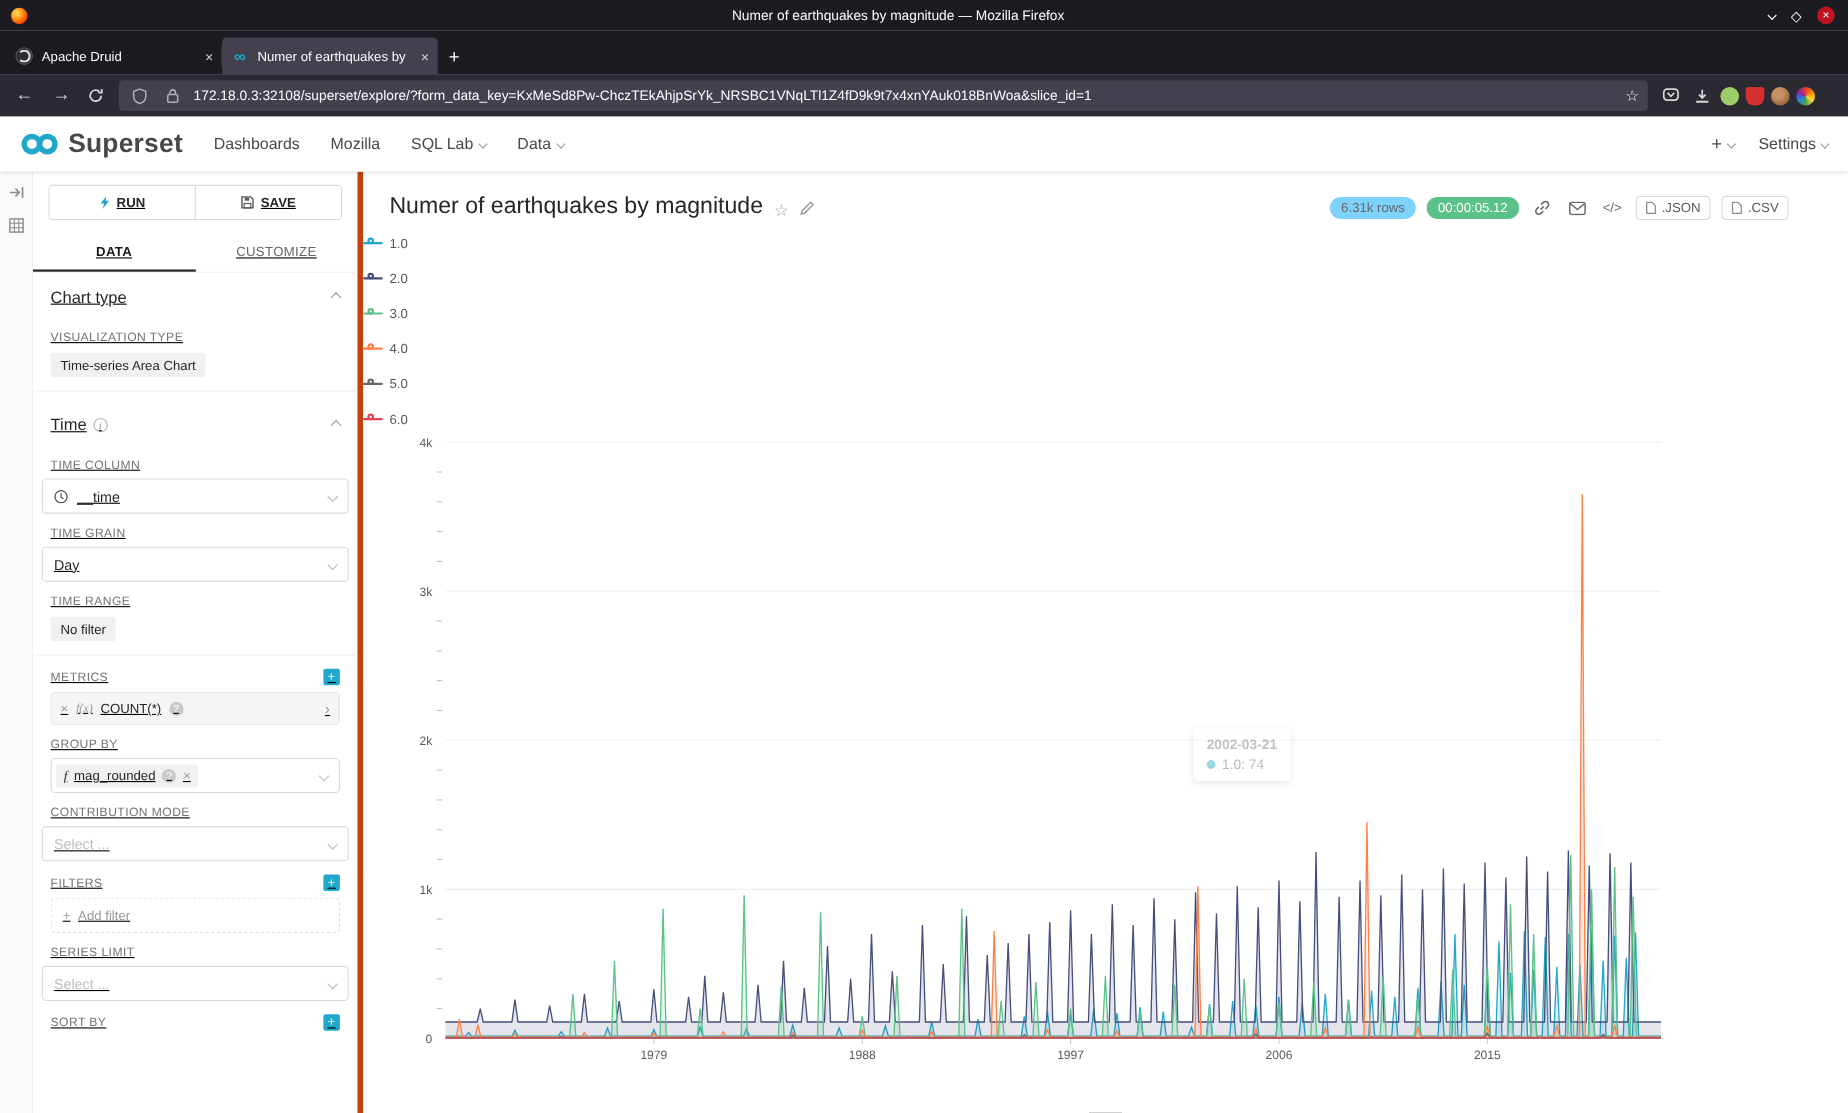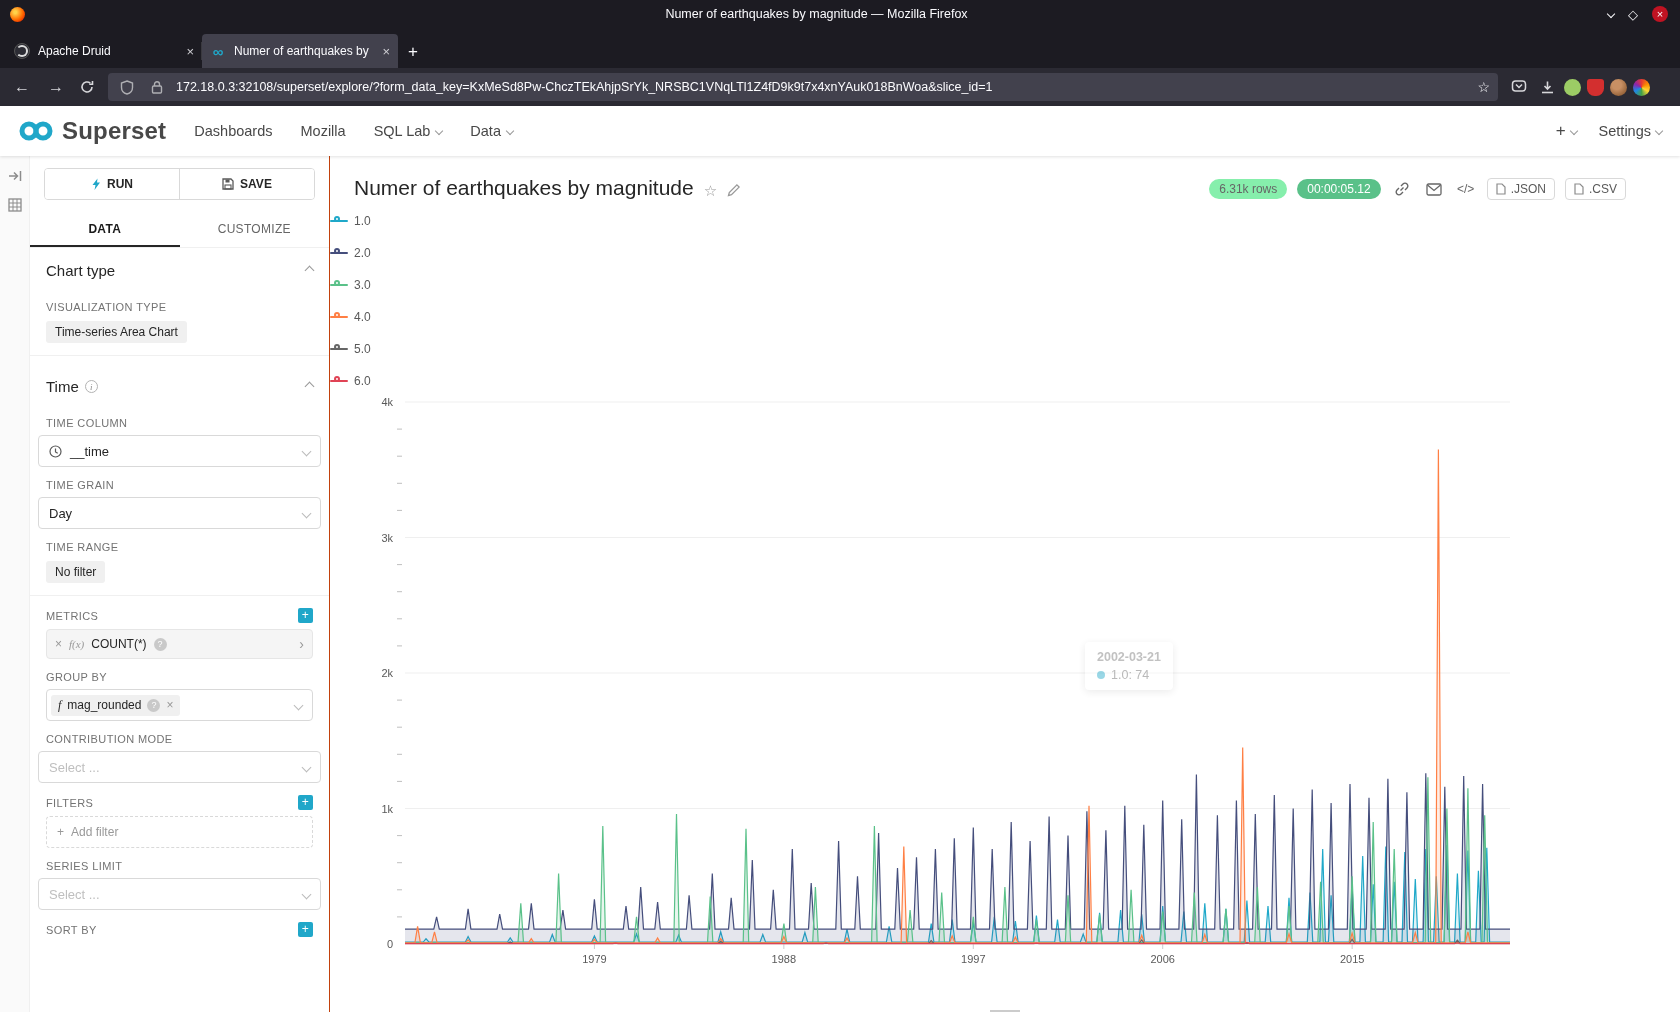--- a/index.html
+++ b/index.html
@@ -61,21 +61,21 @@
   .ss-menu { display:flex; align-items:center; gap:28px; font-size:14.5px; color:#484848; }
   .ss-menu .mi { display:flex; align-items:center; gap:6px; }
   .ss-right { margin-left:auto; display:flex; align-items:center; gap:22px; color:#484848; font-size:14.5px; }
   .plusbox { display:flex; align-items:center; gap:5px; }
   .plus-glyph { font-size:17px; color:#484848; }
 
   
   .content { display:flex; height:856px; }
   .iconstrip { width:30px; background:#fafafa; border-right:1px solid #f0f0f0;
     display:flex; flex-direction:column; align-items:center; padding-top:12px; gap:12px; }
-  .panel { width:300px; border-right:1px solid #c2410c; padding:12px 0 0 0; overflow:hidden; background:#fff; }
+  .panel { width:300px; border-right:5px solid #c2410c; padding:12px 0 0 0; overflow:hidden; background:#fff;text-decoration:underline; }
   .main { flex:1; position:relative; overflow:hidden; background:#fff; }
   .btn-group { display:flex; margin:0 14px; border:1px solid #d9d9d9; border-radius:4px; overflow:hidden; }
   .btn-half { flex:1; height:30px; background:#fff; display:flex; align-items:center;
     justify-content:center; gap:6px; font-size:12px; font-weight:bold; color:#262626; }
   .btn-half + .btn-half { border-left:1px solid #d9d9d9; }
   .panel-tabs { display:flex; margin-top:12px; border-bottom:1px solid #f0f0f0; }
   .ptab { flex:1; text-align:center; font-size:12px; padding:10px 0 9px; color:#666; letter-spacing:.3px; }
   .ptab.active { color:#1a1a1a; font-weight:bold; border-bottom:2px solid #262626; }
   .sec-head { display:flex; align-items:center; justify-content:space-between;
     padding:14px 16px 10px; font-size:15px; color:#262626; font-weight:500; }
@@ -109,34 +109,34 @@
     font-size:12px; line-height:14px; text-align:center; display:inline-block; }
   .info-dot { width:13px; height:13px; border-radius:50%; border:1px solid #b3b3b3; color:#8c8c8c;
     font-size:9px; display:inline-flex; align-items:center; justify-content:center; font-style:italic; font-family:"Liberation Serif",serif;}
 
   
   .chart-header { display:flex; align-items:flex-end; padding:20px 22px 0 24px; gap:10px; }
   .chart-title { font-size:21px; color:#262626; font-weight:500; }
   .title-icon { color:#999; font-size:15px; }
   .hdr-right { margin-left:auto; display:flex; align-items:center; gap:10px; }
   .badge { border-radius:11px; font-size:12px; padding:3px 10px; }
-  .badge.rows { background:#86efac; color:#666; }
+  .badge.rows { background:#7dd3fc; color:#666; }
   .badge.timer { background:#5ac189; color:#fff; }
   .hd-icon { color:#666; display:inline-flex; align-items:center; justify-content:center; width:22px; }
   .file-btn { border:1px solid #d9d9d9; border-radius:4px; display:inline-flex; align-items:center;
     gap:5px; padding:3px 8px; font-size:12px; color:#595959; }
   .legend-row { display:flex; justify-content:flex-end; gap:18px; padding:14px 28px 0 0;flex-direction:column; }
   .lg-item { display:inline-flex; align-items:center; gap:6px; font-size:12px; color:#595959; }
   .lg-mark { position:relative; width:18px; height:10px; display:inline-block; }
   .lg-mark .line { position:absolute; left:0; right:0; top:4px; height:2px; border-radius:1px; }
   .lg-mark .dot { position:absolute; left:4px; top:0; width:6px; height:6px; border-radius:50%;
     background:#fff; border:2px solid; }
   .chart-wrap { position:relative; margin:2px 0 0 10px; }
   svg text { font-family:"Liberation Sans", sans-serif; }
-  .tooltip { position:absolute; left:745px; top:252px; background:#fff; border-radius:4px;
+  .tooltip { position:absolute; left:745px; top:272px; background:#fff; border-radius:4px;
     box-shadow:0 2px 8px rgba(0,0,0,.18); padding:8px 12px; opacity:.45; font-size:12.5px; color:#666;text-align:center; }
   .tt-date { font-weight:bold; color:#777; margin-bottom:4px; }
   .tt-row { display:flex; align-items:center; gap:6px; }
   .tt-dot { width:8px; height:8px; border-radius:50%; display:inline-block; }
   .drag-handle { width:30px; margin:26px auto 0; display:flex; flex-direction:column; gap:3px; }
   .drag-handle i { height:1.5px; background:#ccc; display:block; }
   .data-section { border-top:1px solid #f0f0f0; margin-top:14px; padding:12px 24px;
     display:flex; align-items:center; gap:10px; }
   .data-title { font-size:14px; font-weight:bold; color:#262626; }
 </style>

